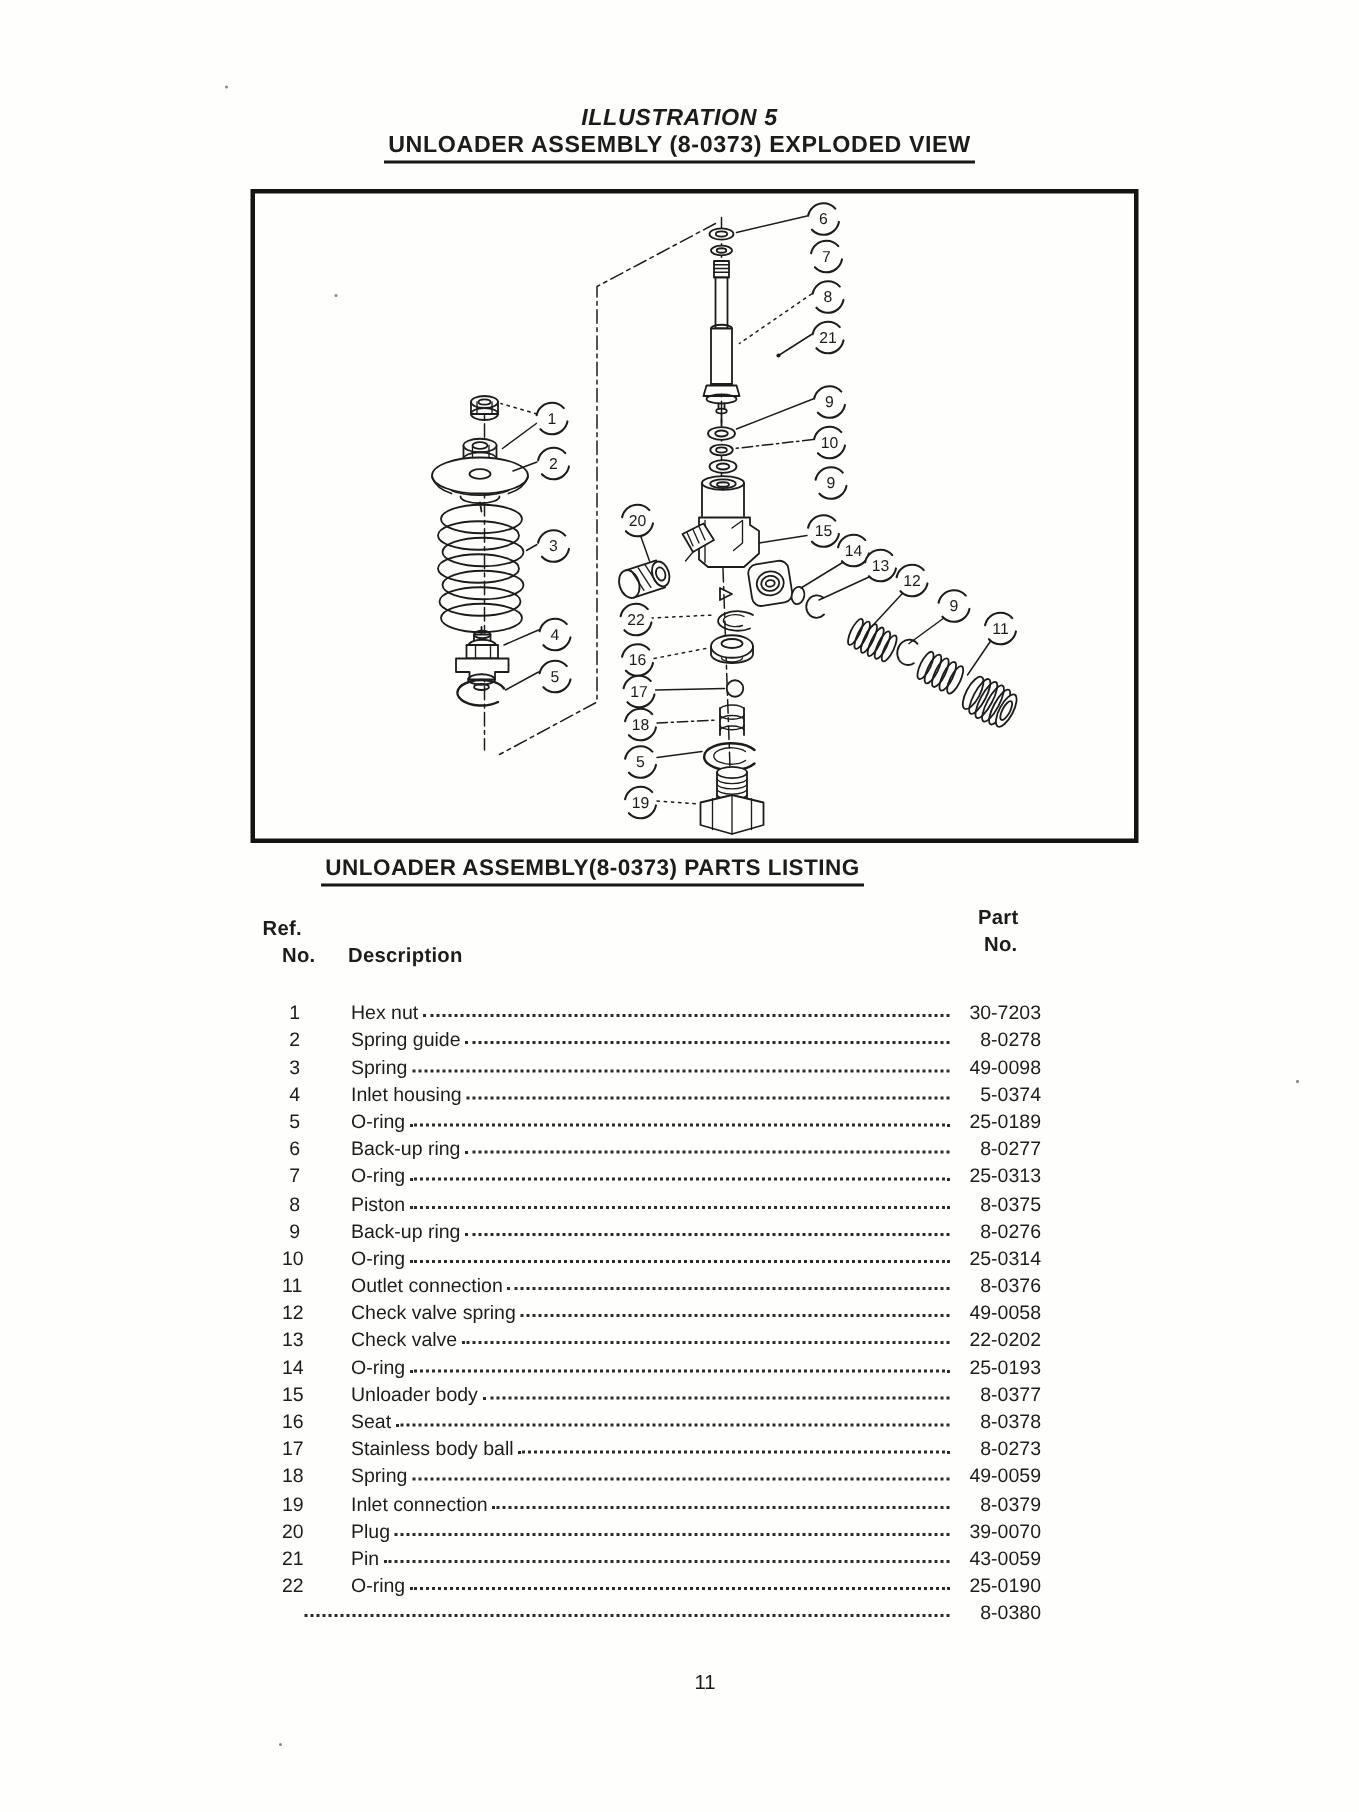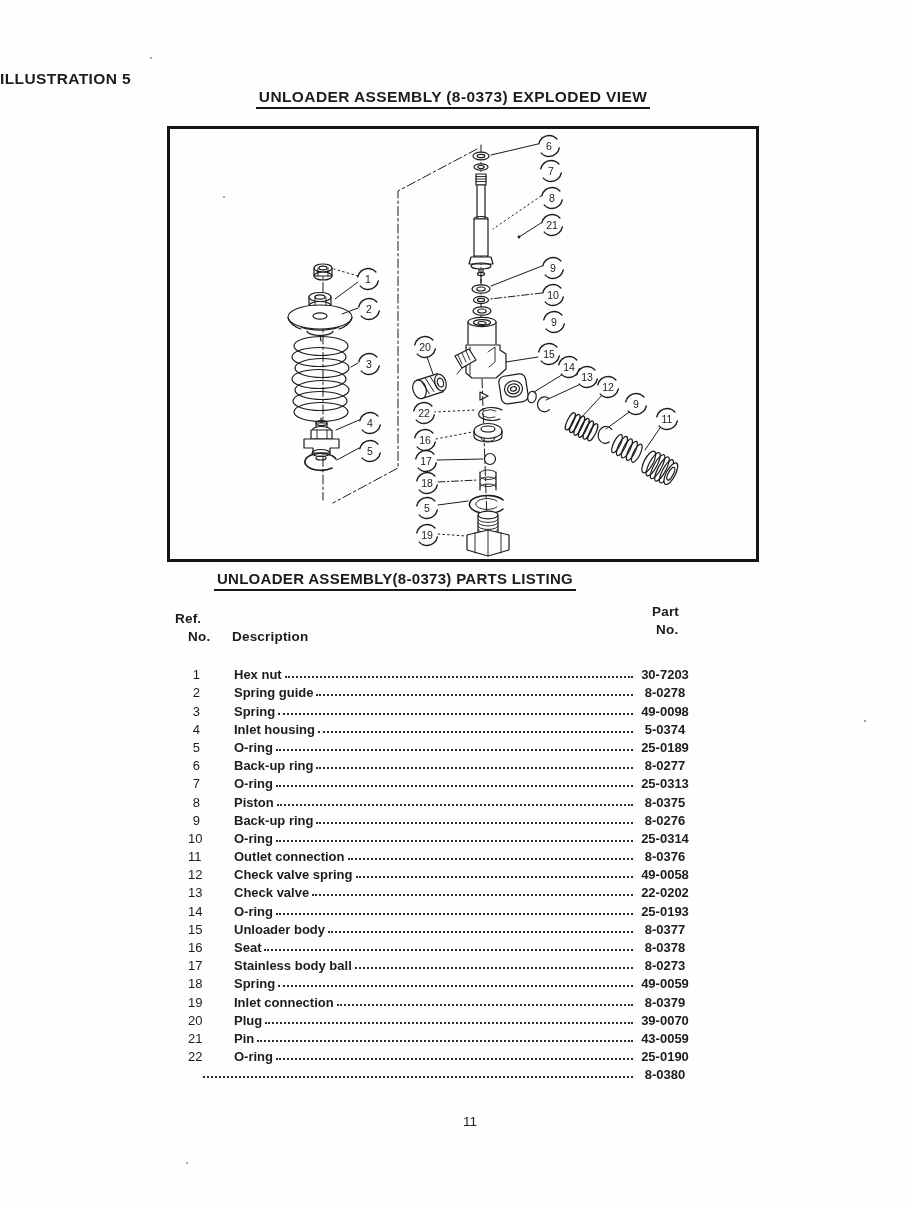--- a/index.html
+++ b/index.html
@@ -1,38 +1,38 @@
 <!DOCTYPE html>
 <html><head>
 <meta charset="utf-8">
 <style>
   html,body{margin:0;padding:0;background:#ffffff;}
   .page{position:relative;width:906px;height:1208px;background:#fefefdf5;background:#fefefd;
         font-family:"Liberation Sans",sans-serif;color:#1c1c1c;overflow:hidden;}
-  .t1{position:absolute;top:70px;left:0;width:906px;
-      font-size:15.5px;font-weight:700;letter-spacing:.4px;}
+  .t1{position:absolute;top:70px;left:0;width:906px;text-align:center;
+      font-size:15.5px;font-weight:700;letter-spacing:.4px;font-style:italic;}
   .t2{position:absolute;top:88px;left:0;width:906px;text-align:center;
       font-size:15.5px;font-weight:700;letter-spacing:.4px;}
   .t2 span,.sect span{border-bottom:2.6px solid #171717;padding:0 3px 2px 3px;}
   .diag{position:absolute;left:167px;top:126px;width:586px;height:430px;border:3.5px solid #141414;background:#fefefd;}
   .diag svg{position:absolute;left:0;top:0;width:100%;height:100%;}
   .sect{position:absolute;top:570px;left:0;width:790px;text-align:center;
         font-size:15px;font-weight:700;letter-spacing:.3px;}
   .hdr{position:absolute;font-size:13.5px;font-weight:700;letter-spacing:.2px;}
   .h-ref{left:175px;top:611px;}
   .h-refno{left:188px;top:629px;}
   .h-desc{left:232px;top:629px;}
   .h-part{left:652px;top:604px;}
   .h-partno{left:656px;top:622px;}
   .tbl{position:absolute;left:188px;top:664px;width:506px;}
   .row{display:flex;align-items:flex-end;height:18.2px;font-size:13px;}
   .ref{width:12px;text-align:right;flex:none;}
-  .desc{margin-left:34px;flex:none;white-space:pre;font-weight:bold;}
+  .desc{margin-left:34px;flex:none;white-space:pre;}
   .dots{flex:1 1 auto;min-width:8px;border-bottom:2px dotted #2b2b2b;margin:0 3px 4px 3px;}
-  .part{flex:none;width:58px;text-align:center;font-weight:bold;}
+  .part{flex:none;width:58px;text-align:right;}
   .pageno{position:absolute;left:0;top:1114px;width:940px;text-align:center;font-size:13.5px;}
   .speck{position:absolute;background:#8a8a8a;border-radius:50%;width:2px;height:2px;}
   
   .ink{fill:none;stroke:#1c1c1c;stroke-width:1.2;stroke-linecap:round;stroke-linejoin:round;}
   .wfill{fill:#fefefd;}
   .dot{stroke-dasharray:1.6 3.2;}
   .dd{stroke-dasharray:7 2.5 1.5 2.5;}
   .cl{stroke-dasharray:9 3 2.5 3;stroke-width:1;}
   .thin{stroke-width:.9;}
 </style>

